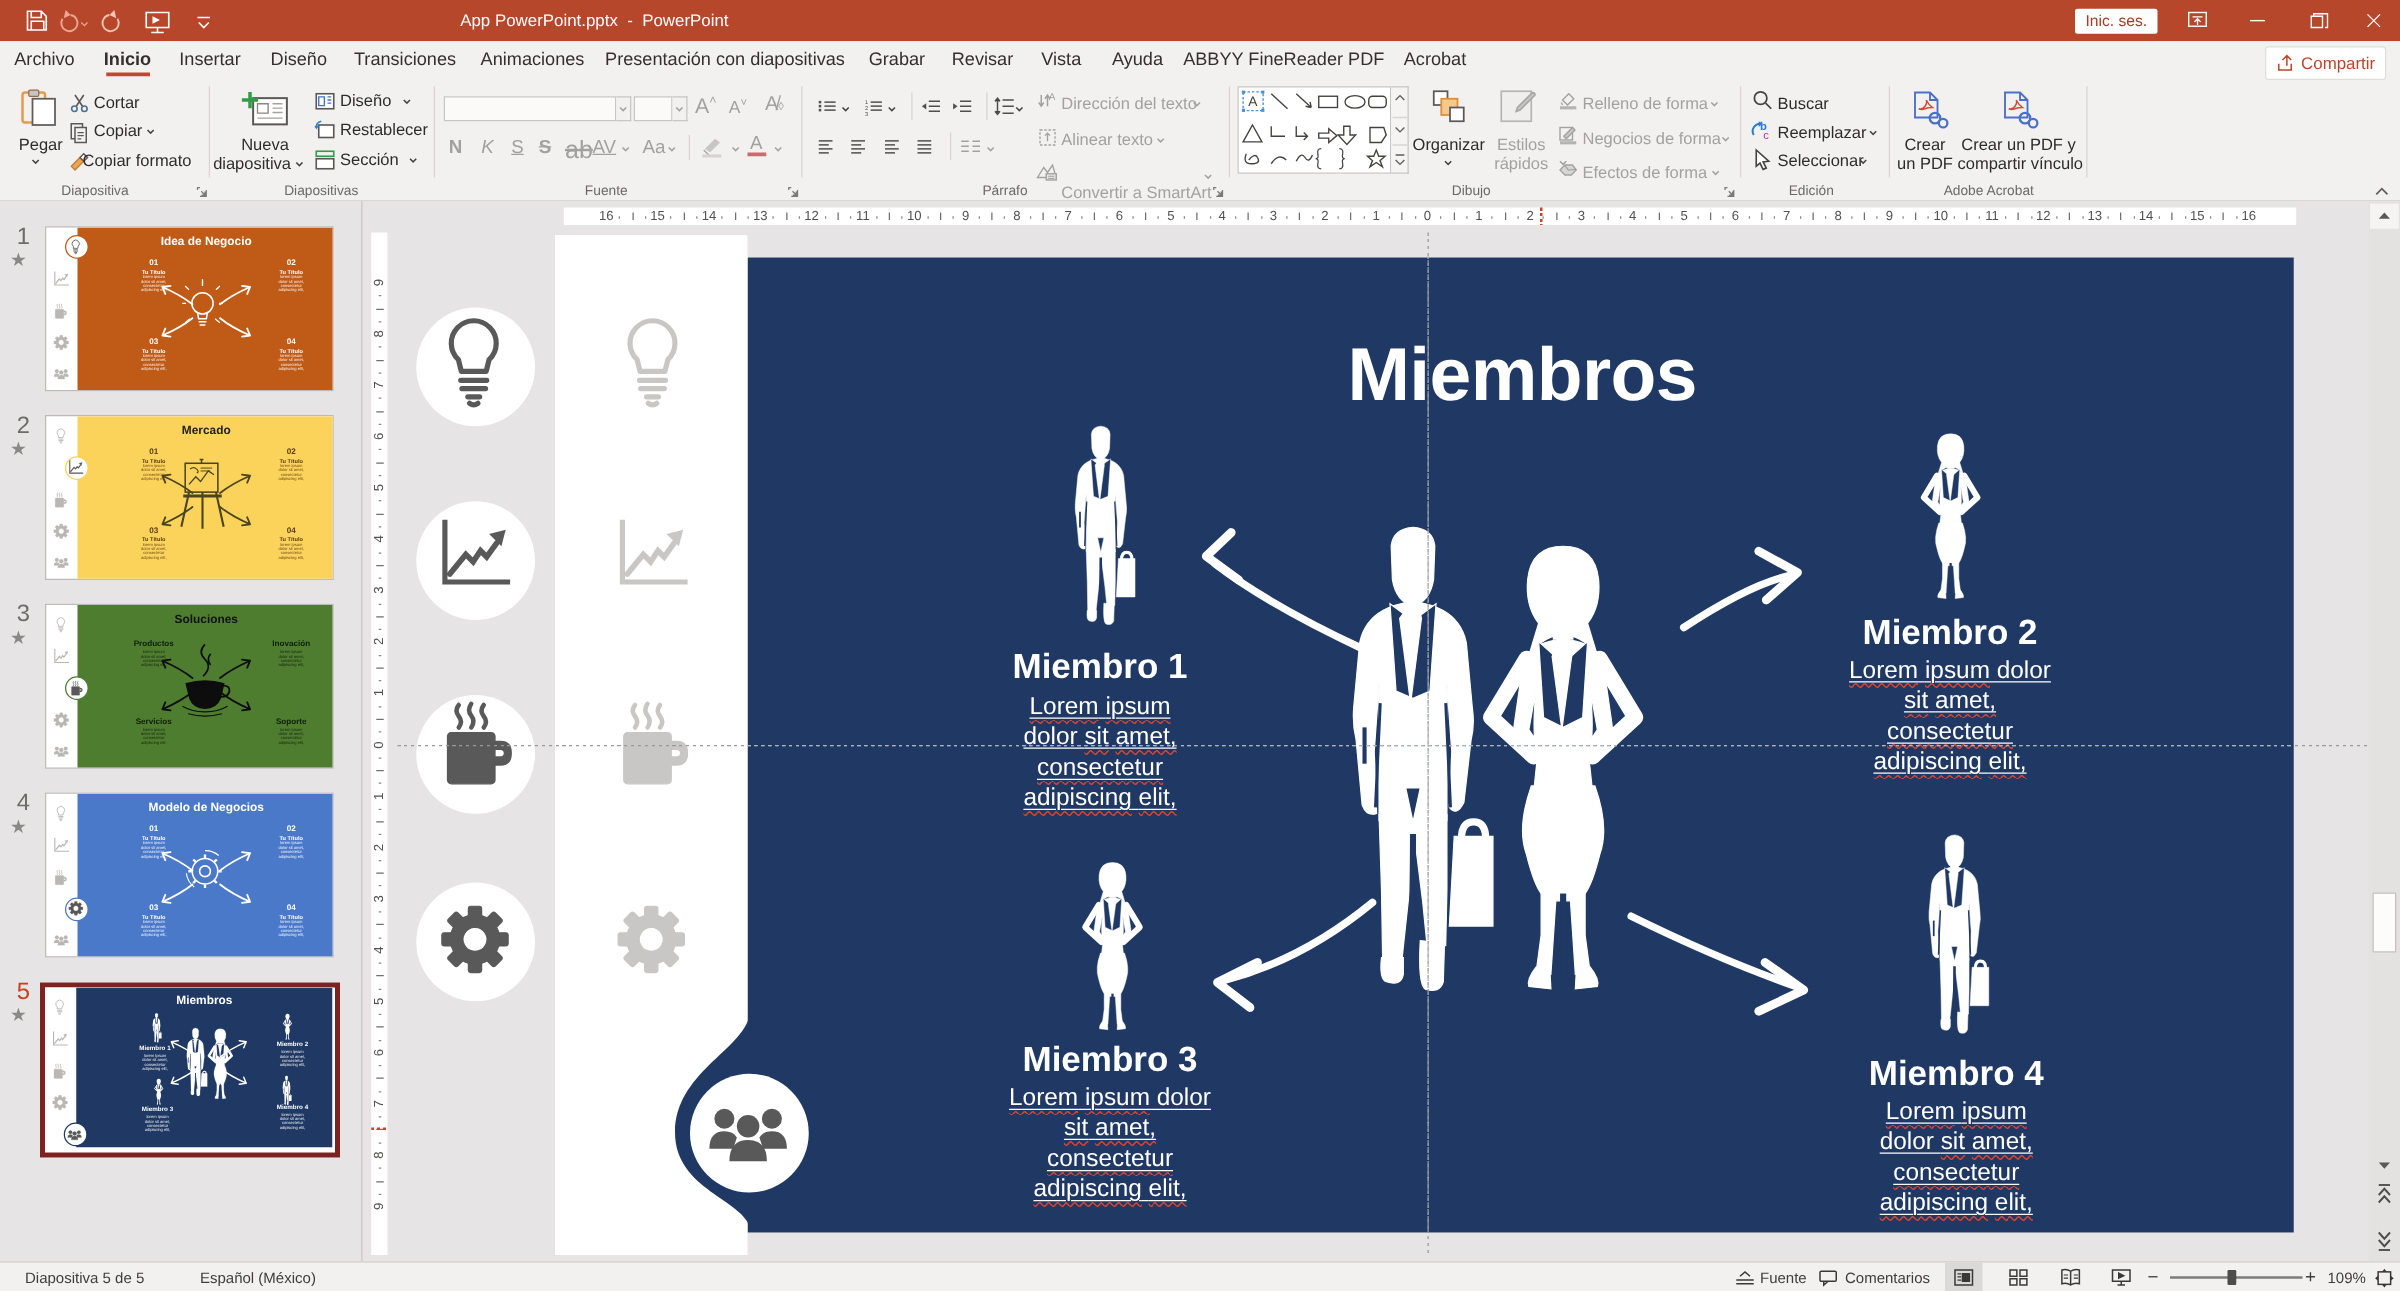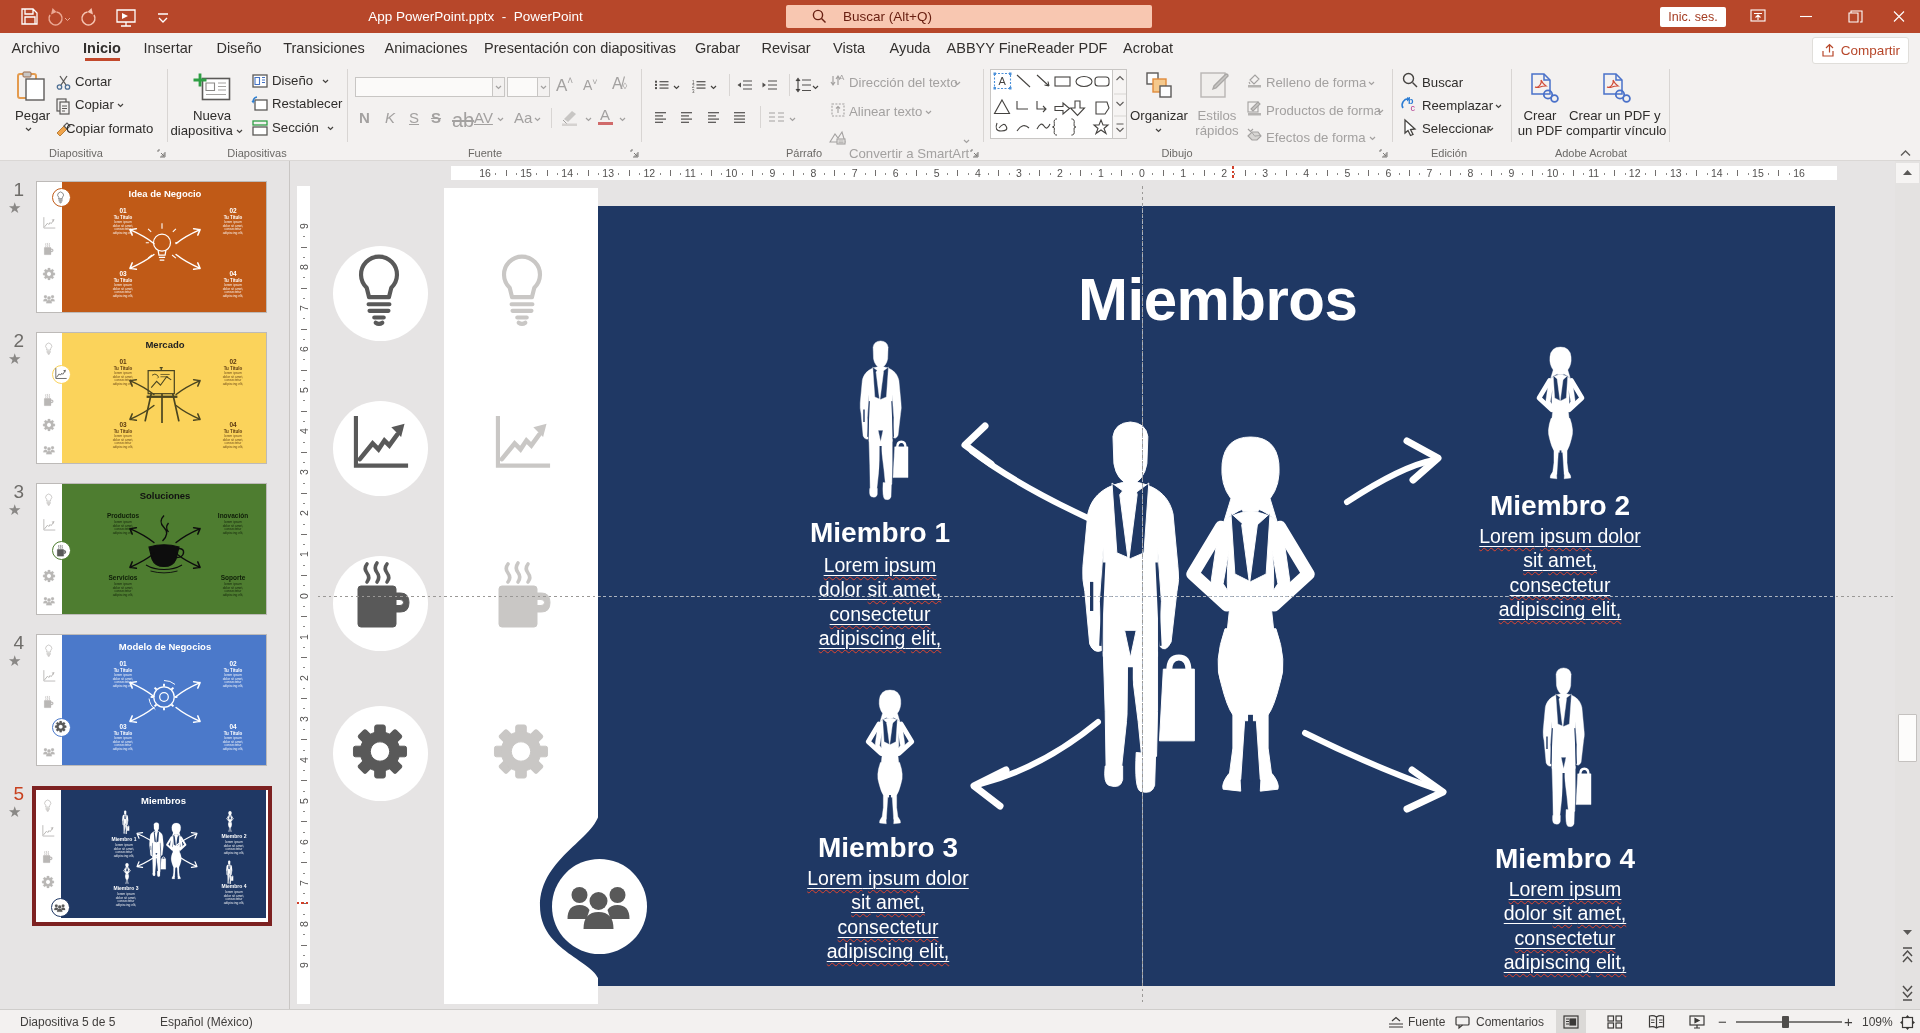--- a/index.html
+++ b/index.html
@@ -67,27 +67,20 @@
 <g stroke="#f5c4b2">
         <path d="M76,9 a6.5,6.5 0 1 1 -6.5,-3" fill="none" stroke-width="1.5"></path>
         <path d="M73.5,2 l-4,4 5.5,2.5" fill="#f5c4b2" stroke="none"></path>
       </g>
 <path d="M99,4 h18 v12 h-18 z"></path>
       <path d="M104,7 l6,3 -6,3 z" fill="#fff" stroke="none"></path>
       <path d="M108,16 v4 M103,20 h10"></path>
 <path d="M140,8 h10 M141,12 l4,4 4,-4" fill="none"></path>
 </svg>
 <div class="ab ttl">App PowerPoint.pptx &nbsp;-&nbsp; PowerPoint</div>
-<div class="ab" id="spill">
-      <svg class="ab" style="left:26px;top:4px" width="15" height="15" viewBox="0 0 15 15" fill="none" stroke="#692012" stroke-width="1.4">
-        <circle cx="6" cy="6" r="4.6"></circle>
-        <path d="M9.5,9.5 L13.5,13.5"></path>
-      </svg>
-      <span style="position:absolute;left:57px;">Buscar (Alt+Q)</span>
-    </div>
 <div class="ab" id="inic">Inic. ses.</div>
 <svg class="ab" style="left:1745px;top:8px" width="170" height="17" viewBox="0 0 170 17" fill="none" stroke="#fff" stroke-width="1.1">
 <rect x="6" y="2" width="14" height="11"></rect>
       <path d="M9,5.5 h8 M13,12 v-4.5 M10.5,9.5 l2.5,-2.5 2.5,2.5"></path>
 <path d="M55,8.5 h12"></path>
 <path d="M104,5 h9 v9 h-9 z M106,5 v-2 h11 v11 h-2"></path>
 <path d="M149,3.5 l10,10 M159,3.5 l-10,10"></path>
 </svg>
 </div>
 <div id="trow" class="ab">
@@ -389,21 +382,21 @@
     </svg>
 <div class="rtx gtx" style="left:1266px;top:11px">Relleno de forma</div>
 <svg class="chv" style="left:1368px;top:16px" viewBox="0 0 7 7" fill="none" stroke="#a3a1a0" stroke-width="1.2">
       <path d="M1,2 l2.5,2.5 L6,2"></path>
     </svg>
 <svg class="ab" style="left:1247px;top:37px" width="15" height="15" viewBox="0 0 15 15" fill="none" stroke="#a3a1a0" stroke-width="1.1">
       <rect x="1" y="1" width="10" height="10"></rect>
       <path d="M4,8 l7,-7 2,2 -7,7 z" fill="#c8c6c4"></path>
       <rect x="1" y="12" width="13" height="2.5" fill="#b5b3b1" stroke="none"></rect>
     </svg>
-<div class="rtx gtx" style="left:1266px;top:39px">Productos de forma</div>
+<div class="rtx gtx" style="left:1266px;top:39px">Negocios de forma</div>
 <svg class="chv" style="left:1377px;top:44px" viewBox="0 0 7 7" fill="none" stroke="#a3a1a0" stroke-width="1.2">
       <path d="M1,2 l2.5,2.5 L6,2"></path>
     </svg>
 <svg class="ab" style="left:1247px;top:64px" width="15" height="15" viewBox="0 0 15 15" fill="none" stroke="#a3a1a0" stroke-width="1.1">
       <path d="M1,8 l4,-4 h6 l3,4 -4,4 H5 z" fill="#d8d6d4"></path>
       <path d="M5,4.5 l3,4 M8,8 l6,-0.5" stroke-width="0.9"></path>
     </svg>
 <div class="rtx gtx" style="left:1266px;top:66px">Efectos de forma</div>
 <svg class="chv" style="left:1369px;top:71px" viewBox="0 0 7 7" fill="none" stroke="#a3a1a0" stroke-width="1.2">
       <path d="M1,2 l2.5,2.5 L6,2"></path>

